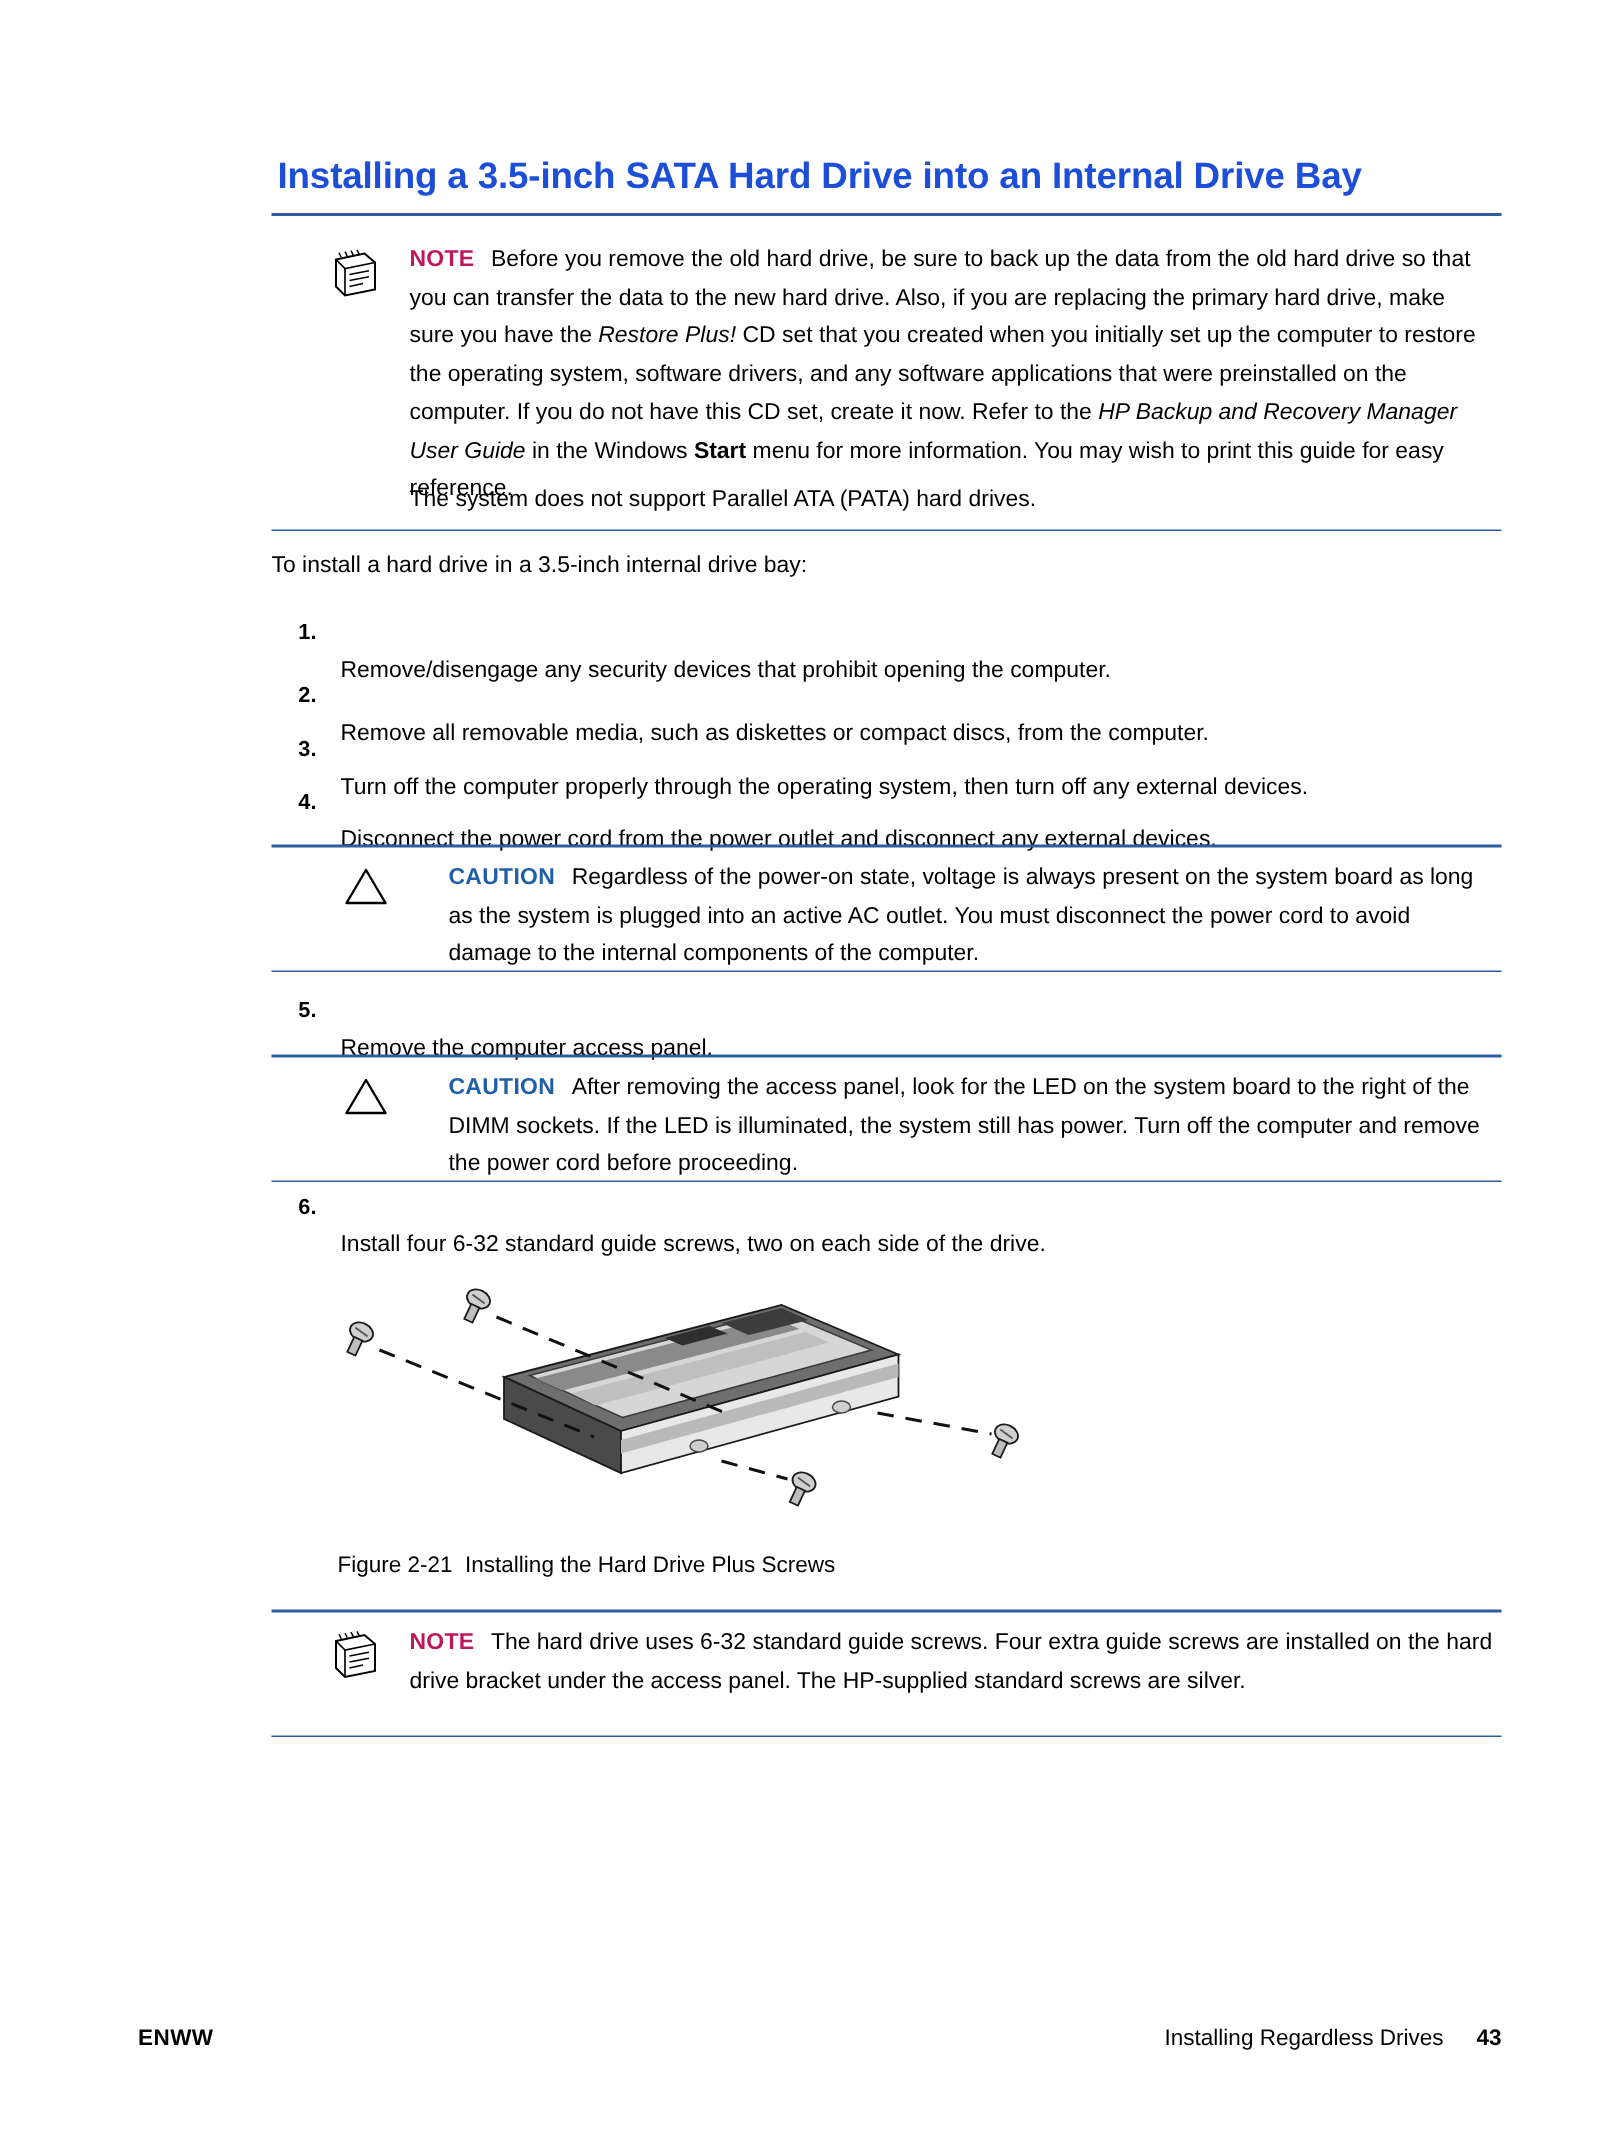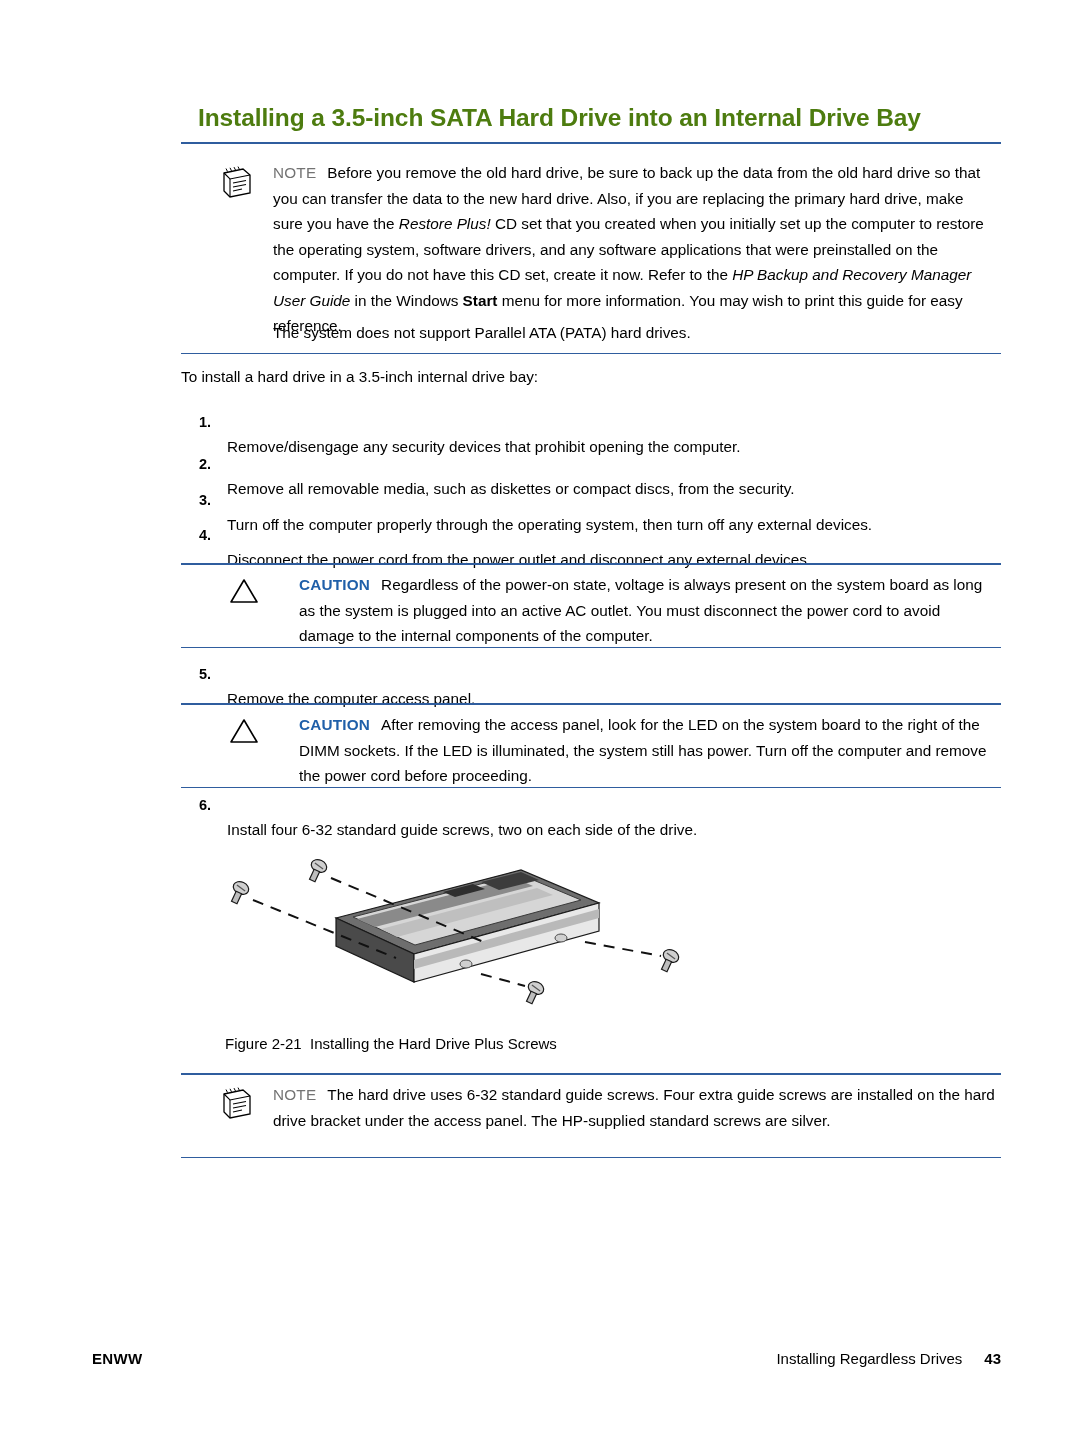--- a/index.html
+++ b/index.html
@@ -18,27 +18,27 @@
   .page {
     position: relative;
     width: 1080px;
     height: 1437px;
     box-sizing: border-box;
   }
 
   
   .page-title {
     position: absolute;
-    left: 198px;
+    left: 185px;
     top: 104px;
     width: 820px;
     font-size: 24.5px;
     font-weight: bold;
     letter-spacing: -0.1px;
-    color: #4d7c0f;
+    color: #1d4ed8;
   }
   .title-rule {
     position: absolute;
     left: 181px;
     top: 142px;
     width: 820px;
     height: 2px;
     background: #2f5d9e;
   }
 
@@ -68,22 +68,22 @@
     position: absolute;
     left: 92px;
     top: 8px;
     right: 4px;
     font-size: 15.3px;
     line-height: 25.5px;
     color: #000;
     text-align: left;
   }
   .lbl-note {
-    color: #737373;
-    font-weight: normal;
+    color: #be185d;
+    font-weight: bold;
     letter-spacing: 0.2px;
   }
   .lbl-caution {
     color: #1f5fa9;
     font-weight: bold;
     letter-spacing: 0.2px;
     margin-top: 34px;
   }
   .gap { display: inline-block; width: 11px; }
   .ital { font-style: italic; }
@@ -187,21 +187,21 @@
   </div>
 
   <div class="intro">To install a hard drive in a 3.5-inch internal drive bay:</div>
 
   <div class="step" style="left:181px; top:410px; width:820px;">
     <span class="num">1.</span>
     <span class="txt">Remove/disengage any security devices that prohibit opening the computer.</span>
   </div>
   <div class="step" style="left:181px; top:452px; width:820px;">
     <span class="num">2.</span>
-    <span class="txt">Remove all removable media, such as diskettes or compact discs, from the security.</span>
+    <span class="txt">Remove all removable media, such as diskettes or compact discs, from the computer.</span>
   </div>
   <div class="step" style="left:181px; top:488px; width:820px;">
     <span class="num">3.</span>
     <span class="txt">Turn off the computer properly through the operating system, then turn off any external devices.</span>
   </div>
   <div class="step" style="left:181px; top:523px; width:820px;">
     <span class="num">4.</span>
     <span class="txt">Disconnect the power cord from the power outlet and disconnect any external devices.</span>
   </div>
 

